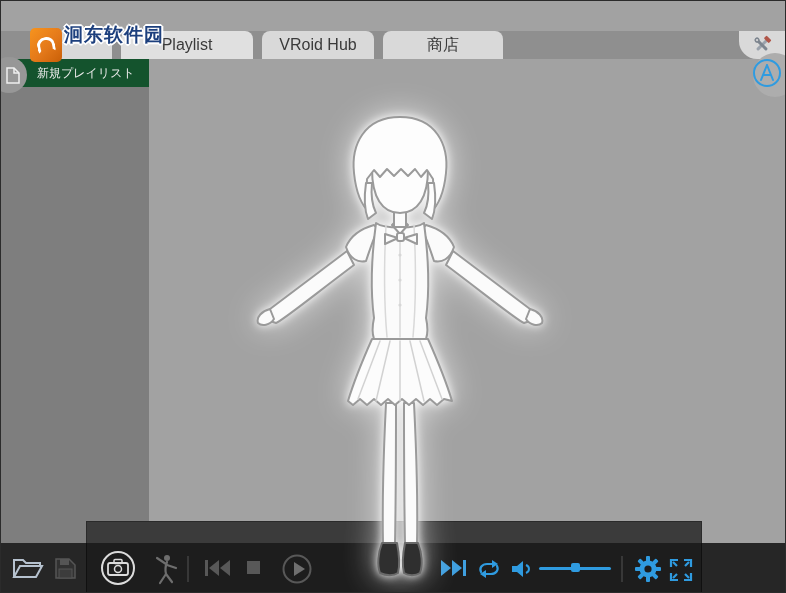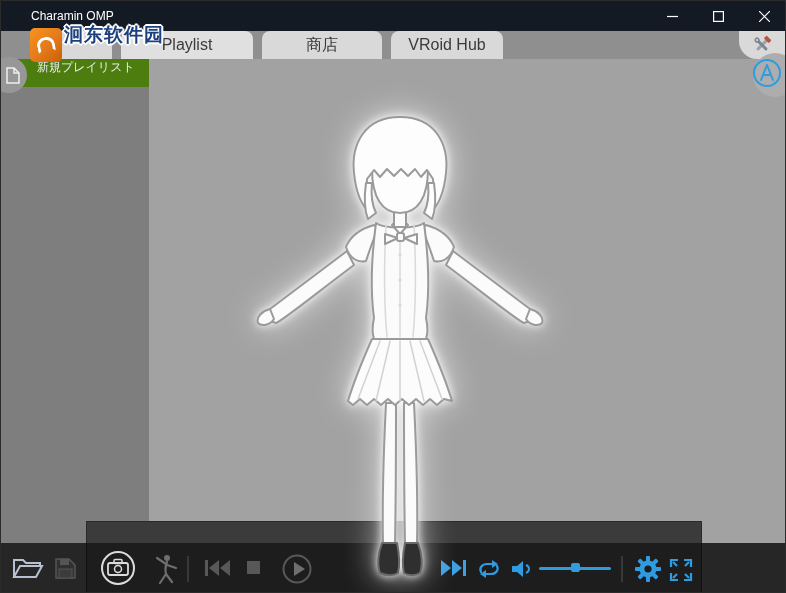--- a/index.html
+++ b/index.html
@@ -13,21 +13,21 @@
   .win-btn { width:46px; height:30px; display:flex; align-items:center; justify-content:center; cursor:pointer; }
 
   
   .tabbar { position:absolute; left:0; top:30px; width:786px; height:28px; background:#8f8f8f; display:flex; align-items:flex-end; padding-left:33px; }
   .tab { height:28px; background:#d9d9d9; border-radius:8px 8px 0 0; margin-right:9px; display:flex; align-items:center; justify-content:center; font-size:16px; color:#3a3a3a; cursor:pointer; }
   .tab.active { background:#e0e0e0; }
   .corner-tools { position:absolute; right:0; top:30px; width:46px; height:28px; background:#d9d9d9; border-radius:0 0 0 18px; display:flex; align-items:center; justify-content:center; cursor:pointer; }
 
   
   .sidebar { position:absolute; left:0; top:58px; width:148px; height:535px; background:#7e7e7e; }
-  .sidebar-header { position:relative; height:28px; background:#4d7c0f; color:#ececec; font-size:12px; display:flex; align-items:flex-start; padding-left:36px; cursor:pointer; }
+  .sidebar-header { position:relative; height:28px; background:#14532d; color:#ececec; font-size:12px; display:flex; align-items:center; padding-left:36px; cursor:pointer; }
   .corner-notch { position:absolute; left:-10px; top:56px; width:36px; height:36px; background:#979797; border-radius:50%; z-index:3; display:flex; align-items:center; justify-content:center; padding-left:8px; }
   .viewport { position:absolute; left:148px; top:58px; width:638px; height:535px; background:#a2a2a2; }
   .corner-notch-right { position:absolute; right:-12px; top:52px; width:44px; height:44px; background:#adadad; border-radius:50%; z-index:3; }
   .fx-icon { position:absolute; right:2px; top:56px; z-index:4; cursor:pointer; }
 
   
   .char-svg { position:absolute; left:253px; top:112px; z-index:6;
     filter: drop-shadow(0 0 5px rgba(255,255,255,.95)) drop-shadow(0 0 16px rgba(255,255,255,.65)); }
 
   
@@ -46,53 +46,33 @@
   .wm-name { position:absolute; left:63px; top:21px; z-index:10; font-size:19px; font-weight:bold; color:#1c3f7d; letter-spacing:1px;
     text-shadow:-2px 0 #fff,2px 0 #fff,0 -2px #fff,0 2px #fff,-1px -1px #fff,1px 1px #fff,-1px 1px #fff,1px -1px #fff; }
   .wm-url { position:absolute; left:63px; top:49px; z-index:10; font-size:17px; font-weight:bold; color:#2b7fd6;
     text-shadow:-1px 0 #fff,1px 0 #fff,0 -1px #fff,0 1px #fff; }
 </style>
 </head>
 <body>
 
 <div class="window">
 
-  <div class="titlebar">
-    <div class="title">Charamin OMP</div>
-    <div class="win-btns">
-      <div class="win-btn">
-        <svg width="11" height="11">
-            <line x1="0" y1="5.5" x2="11" y2="5.5" stroke="#fff" stroke-width="1.2"></line>
-          </svg>
-      </div>
-      <div class="win-btn">
-        <svg width="11" height="11">
-            <rect x="0.6" y="0.6" width="9.8" height="9.8" fill="none" stroke="#fff" stroke-width="1.2"></rect>
-          </svg>
-      </div>
-      <div class="win-btn">
-        <svg width="11" height="11">
-            <path d="M0,0 L11,11 M11,0 L0,11" stroke="#fff" stroke-width="1.2"></path>
-          </svg>
-      </div>
-    </div>
-  </div>
 
   <div class="tabbar">
     <div class="tab" style="width:78px">
         <span></span>
       </div>
     <div class="tab active" style="width:132px">
         <span>Playlist</span>
       </div>
+    <div class="tab" style="width:112px">
+        <span>VRoid Hub</span>
+      </div>
     <div class="tab" style="width:120px">
         <span>商店</span>
-      </div>
-    <div class="tab" style="width:112px">
-        <span>VRoid Hub</span>
       </div>
   </div>
   <div class="corner-tools">
     <svg width="22" height="22">
       <g transform="rotate(45 11 11)">
           <rect x="9.5" y="2" width="3" height="16" rx="1.5" fill="#9aa2ac"></rect>
           <rect x="7.5" y="1" width="7" height="4" rx="1" fill="#b05548"></rect>
         </g>
       <g transform="rotate(-45 11 11)">
           <rect x="9.5" y="3" width="3" height="15" rx="1.5" fill="#7d858f"></rect>

